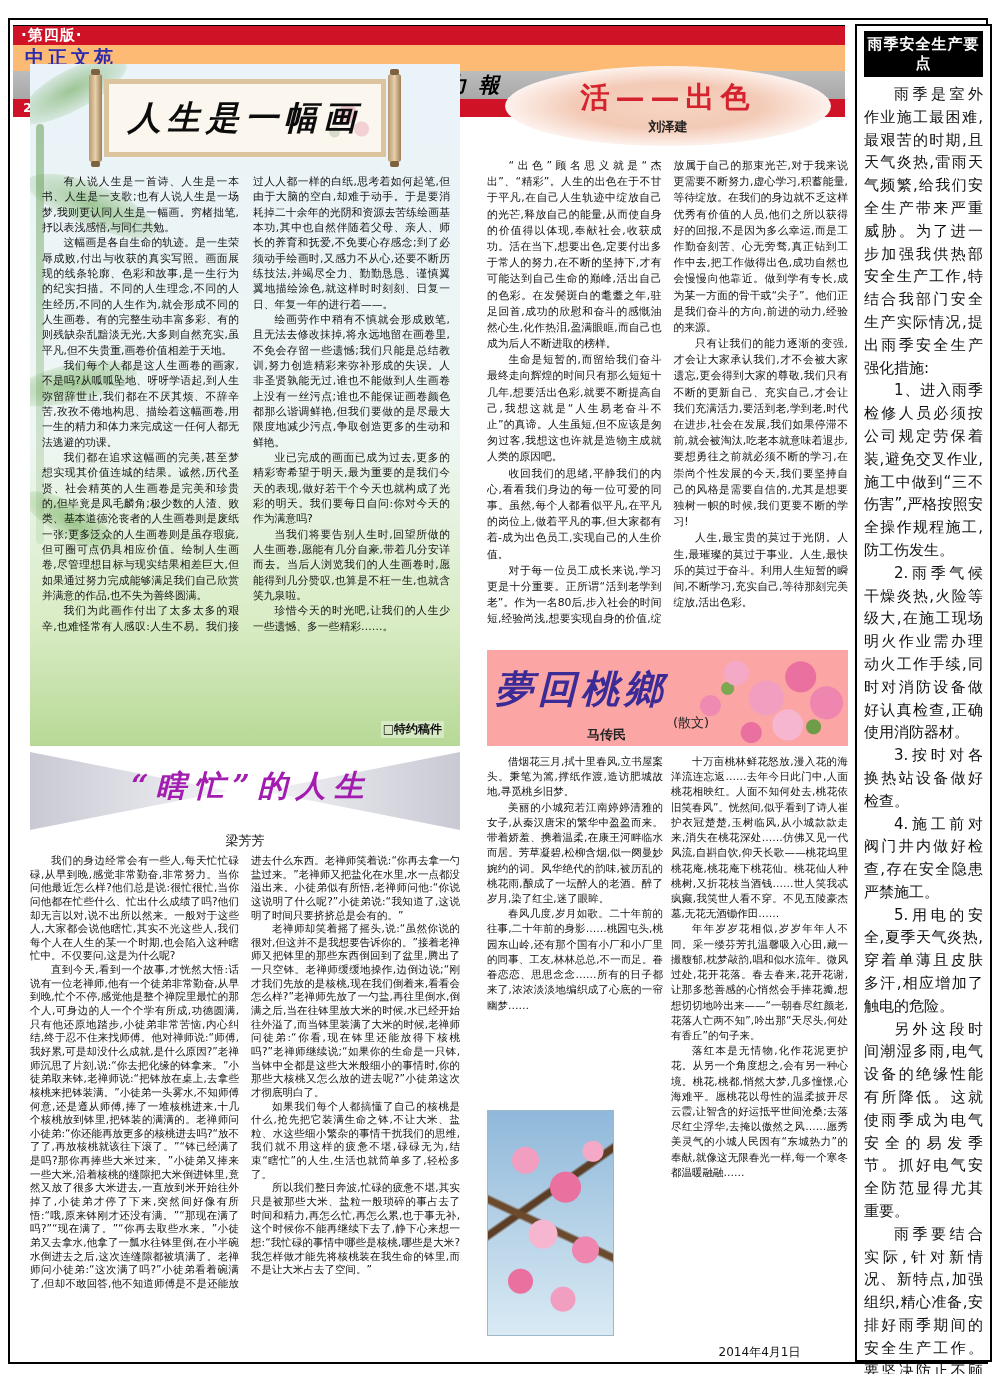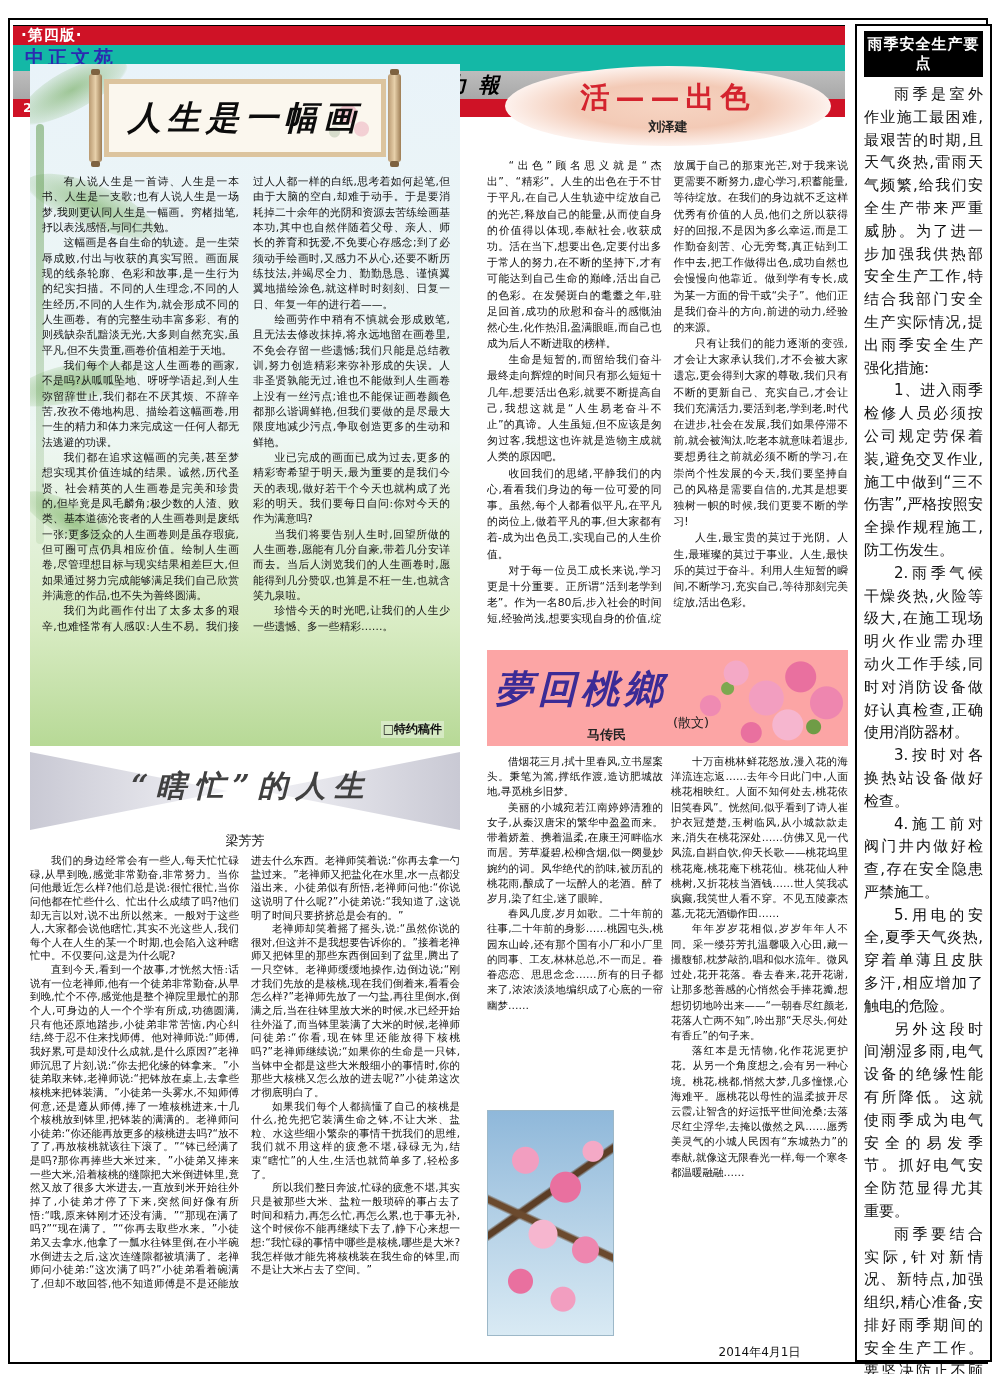--- a/index.html
+++ b/index.html
@@ -7,21 +7,21 @@
        font-family:"DejaVu Sans","Liberation Sans",sans-serif;color:#111;overflow:hidden;}
 
   
   .frame{position:absolute;left:8px;top:18px;width:980px;height:1346px;border:2px solid #000;box-sizing:border-box;}
 
   
   .topbar{position:absolute;left:13px;top:25px;width:832px;height:31px;display:flex;align-items:stretch;
           border-top:1px solid #000;border-bottom:2px solid #000;box-sizing:border-box;flex-direction:column;}
   .edition{background:#cf1226;color:#fff;font-weight:bold;font-size:15px;display:flex;align-items:center;
            padding:0 8px;letter-spacing:1px;white-space:nowrap;}
-  .section{background:#14b8a6;color:#2b2bb0;font-weight:bold;font-size:19px;letter-spacing:4px;
+  .section{background:#fdba74;color:#2b2bb0;font-weight:bold;font-size:19px;letter-spacing:4px;
            display:flex;align-items:center;padding:0 12px;white-space:nowrap;
            font-family:"DejaVu Serif","Liberation Serif",serif;}
   .masthead{flex:1;background:linear-gradient(180deg,#bdbdbd,#a8a8a8);display:flex;align-items:center;justify-content:center;
             font-family:"DejaVu Serif","Liberation Serif",serif;font-style:italic;font-weight:bold;
             font-size:21px;letter-spacing:12px;color:#000;}
   .hdate{background:#cf1226;color:#fff;font-weight:bold;font-size:13px;display:flex;align-items:center;
          padding:0 10px;white-space:nowrap;}
 
   
   .painting{position:absolute;left:30px;top:64px;width:430px;height:682px;box-sizing:border-box;
@@ -52,21 +52,21 @@
           background:rgba(255,255,255,.4);padding:0 2px;}
 
   
   .busy-banner{position:absolute;left:30px;top:752px;width:430px;height:78px;background:#fff;overflow:hidden;}
   .busy-banner::before{content:"";position:absolute;left:0;top:0;width:46%;height:100%;
       background:linear-gradient(90deg,#c9c9d4,#f2f2f6);clip-path:polygon(0 0,100% 50%,0 100%);}
   .busy-banner::after{content:"";position:absolute;right:0;top:0;width:46%;height:100%;
       background:linear-gradient(270deg,#c9c9d4,#f2f2f6);clip-path:polygon(100% 0,0 50%,100% 100%);}
   .busy-title{position:absolute;left:13px;right:0;top:14px;text-align:center;z-index:1;margin:0;
       font-family:"DejaVu Serif","Liberation Serif",serif;font-style:italic;font-weight:bold;
-      font-size:30px;letter-spacing:8px;color:#404040;}
+      font-size:30px;letter-spacing:8px;color:#a21caf;}
   .busy-author{position:absolute;left:30px;top:832px;width:430px;text-align:center;font-size:13px;color:#222;}
   .busy-text{position:absolute;left:30px;top:854px;width:430px;height:506px;column-count:2;column-gap:12px;
              font-size:10.5px;line-height:1.3;text-align:justify;overflow:hidden;}
 
   
   .huo-banner{position:absolute;left:505px;top:66px;width:326px;height:80px;border-radius:50%;
       background:radial-gradient(ellipse at center,#f6d4c2 0%,#f3cab6 40%,#fdf1ec 70%,#ffffff 85%);}
   .huo-title{position:absolute;left:0;right:0;top:12px;margin:0;text-align:center;
       font-size:29px;font-weight:bold;letter-spacing:6px;color:#d4232e;
       font-family:"DejaVu Serif","Liberation Serif",serif;}

